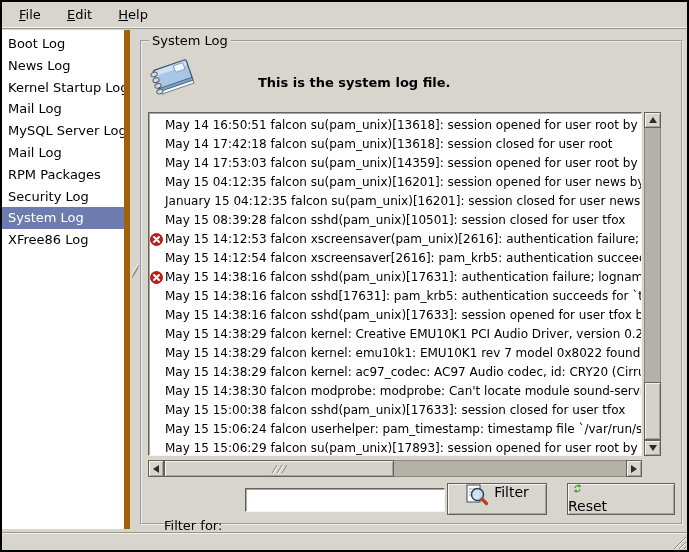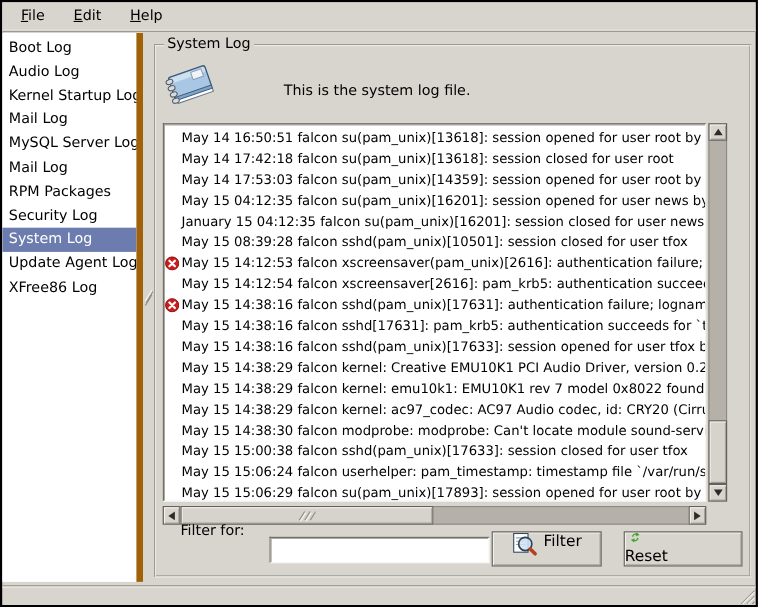--- a/index.html
+++ b/index.html
@@ -21,21 +21,21 @@
 
   
   #splitter { position:absolute; left:129px; top:28px; width:9px; height:499px; }
   #splitter-grip { position:absolute; left:0; top:230px; }
 
   
   #frame { position:absolute; left:138px; top:38px; width:543px; height:485px; border:2px groove #efede8; }
   #frame-label { position:absolute; left:7px; top:-9px; background:#d8d5cf; padding:0 3px; }
 
   #book-icon { position:absolute; left:8px; top:12px; }
-  #description { position:absolute; left:116px; top:33px; }
+  #description { position:absolute; left:116px; top:33px;font-weight:bold; }
 
   
   #viewport { position:absolute; left:6px; top:70px; width:494px; height:344px; background:#fff;
               border:1px solid; border-color:#64605a #f6f4f0 #f6f4f0 #64605a;
               box-shadow:inset 1px 1px 0 #aba79f; overflow:hidden; padding-top:3px; }
   .log-row { position:relative; height:19px; line-height:19px; padding-left:16px; font-size:12px;
              white-space:nowrap; overflow:hidden; }
   .err-icon { position:absolute; left:1px; top:3px; width:13px; height:13px; }
 
   
@@ -55,21 +55,21 @@
               border:1px solid #64605a; box-shadow:inset 1px 1px 0 #f6f4f0, inset -1px -1px 0 #a8a49c;
               display:flex; align-items:center; justify-content:center; }
 
   .arrow { position:absolute; left:50%; top:50%; transform:translate(-50%,-50%); width:0; height:0; }
   .a-up   { border-left:4px solid transparent; border-right:4px solid transparent; border-bottom:6px solid #2e2b28; }
   .a-down { border-left:4px solid transparent; border-right:4px solid transparent; border-top:6px solid #2e2b28; }
   .a-left { border-top:4px solid transparent; border-bottom:4px solid transparent; border-right:6px solid #2e2b28; }
   .a-right{ border-top:4px solid transparent; border-bottom:4px solid transparent; border-left:6px solid #2e2b28; }
 
   
-  #filter-label { position:absolute; left:22px; top:433px; }
+  #filter-label { position:absolute; left:22px; top:476px; }
   #filter-input { position:absolute; left:103px; top:446px; width:200px; height:24px; background:#fff;
                   border:1px solid; border-color:#64605a #f6f4f0 #f6f4f0 #64605a;
                   box-shadow:inset 1px 1px 0 #aba79f; padding:0 4px; font:13px "DejaVu Sans","Liberation Sans",sans-serif; }
   .push-btn { position:absolute; top:441px; height:32px; display:flex; align-items:flex-start; justify-content:center;
               gap:5px; cursor:default; font-size:14px; }
   #filter-btn { left:305px; width:100px; }
   #reset-btn  { left:425px; width:108px;flex-direction:column; }
 
   
   #statusbar { position:absolute; left:0; top:530px; width:685px; height:18px;
@@ -82,29 +82,28 @@
 <div id="screen">
 
   <div id="menubar">
     <span class="menu-item"><span class="mn">F</span><span>ile</span></span>
     <span class="menu-item"><span class="mn">E</span><span>dit</span></span>
     <span class="menu-item"><span class="mn">H</span><span>elp</span></span>
   </div>
 
   <div id="sidebar">
     <div class="side-item">Boot Log</div>
-    <div class="side-item">Audio Log</div>
+    <div class="side-item">News Log</div>
     <div class="side-item">Kernel Startup Log</div>
     <div class="side-item">Mail Log</div>
     <div class="side-item">MySQL Server Log</div>
     <div class="side-item">Mail Log</div>
     <div class="side-item">RPM Packages</div>
     <div class="side-item">Security Log</div>
     <div class="side-item selected">System Log</div>
-    <div class="side-item">Update Agent Log</div>
     <div class="side-item">XFree86 Log</div>
   </div>
 
   <div id="splitter">
     <svg id="splitter-grip" width="9" height="18">
       <line x1="1" y1="14" x2="7" y2="4" stroke="#f6f4f0" stroke-width="1"></line>
       <line x1="2" y1="15" x2="8" y2="5" stroke="#8d8981" stroke-width="1"></line>
       <line x1="1" y1="18" x2="7" y2="8" stroke="#8d8981" stroke-width="1"></line>
     </svg>
   </div>

